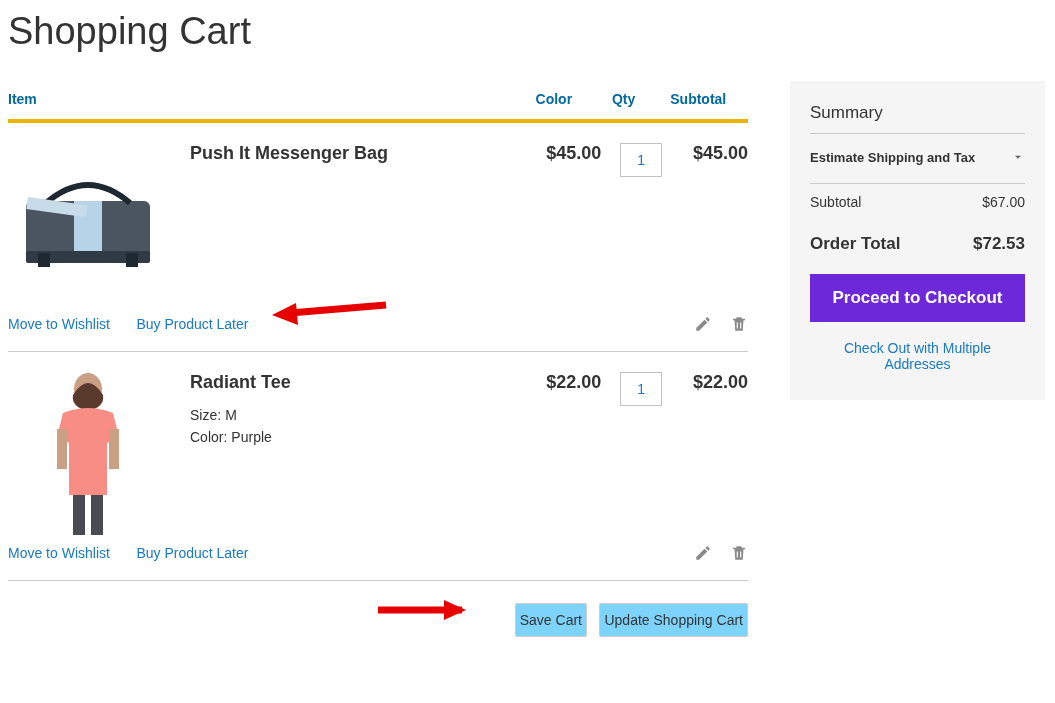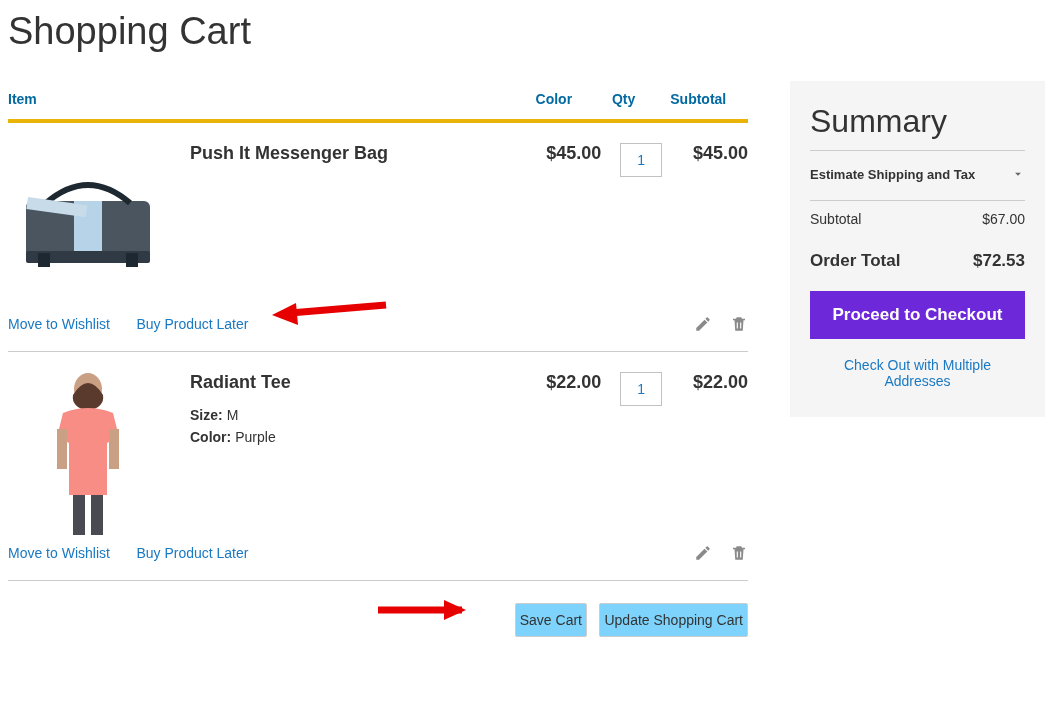--- a/index.html
+++ b/index.html
@@ -14,31 +14,31 @@
   th.col-sub, td.col-sub { text-align: right; }
   th.col-price, td.col-price { text-align: center; }
   th.col-qty, td.col-qty { text-align: center; }
   tbody.item-group { border-bottom: 1px solid #ccc; }
   tr.item-row td { padding-top: 20px; vertical-align: top; }
   td.col-item { display: flex; gap: 22px; }
   .product-img { width: 160px; height: 160px; display:flex; align-items:center; justify-content:center; }
   .product-info strong { font-weight: 700; font-size: 18px; color:#333; display:block; margin-bottom:14px; }
   .opts { font-size: 14px; color:#333; }
   .opts div { margin-bottom: 6px; }
-  .opts b { font-weight:700; margin-right:4px; }
+  .opts b { font-weight:400; margin-right:4px; }
   td.col-price, td.col-sub { font-weight:700; font-size:18px; color:#333; }
   td.col-qty input { width: 42px; height: 34px; border:1px solid #c2c2c2; text-align:center; font-size:14px; color:#1979c3; }
   tr.actions-row td { padding: 12px 0 14px; }
   .actions-left { float:left; }
   .actions-right { float:right; }
   .actions-left a { color:#1979c3; text-decoration:none; font-size:14px; margin-right: 22px; }
   .icon-btn { color:#777; cursor:pointer; margin-left: 14px; display:inline-flex; align-items:center; }
   .cart-actions { text-align:right; padding-top: 22px; position:relative; }
   .btn { display:inline-block; padding: 8px 4px; font-size:14px; border:1px solid #cdcdcd; background:#7dd3fc; color:#333; cursor:pointer; margin-left:8px; border-radius:2px; }
-  .summary-title { font-weight:300; font-size:32px; color:#333; border-bottom:1px solid #ccc; padding-bottom:10px; margin-bottom:0; }
+  .summary-title { font-weight:300; font-size:17px; color:#333; border-bottom:1px solid #ccc; padding-bottom:10px; margin-bottom:0; }
   .est-row { display:flex; justify-content:space-between; align-items:flex-start; font-weight:700; font-size:13px; padding:16px 0; border-bottom:1px solid #ccc; cursor:pointer; }
   .totals-row { display:flex; justify-content:space-between; font-size:14px; padding: 10px 0; }
   .totals-sep { border-bottom:1px solid #ccc; }
   .order-total { font-weight:700; font-size:17px; padding:14px 0 20px; display:flex; justify-content:space-between; }
   .checkout-btn { background:#6d28d9; color:#fff; font-weight:600; font-size:17px; text-align:center; padding:14px 0; cursor:pointer; border:0; width:100%; }
   .multiaddr { text-align:center; margin-top:18px; font-size:14px; }
   .multiaddr a { color:#1979c3; text-decoration:none; }
   .arrow { position:absolute; pointer-events:none; }
   .clearfix::after { content:""; display:table; clear:both; }
 </style>

